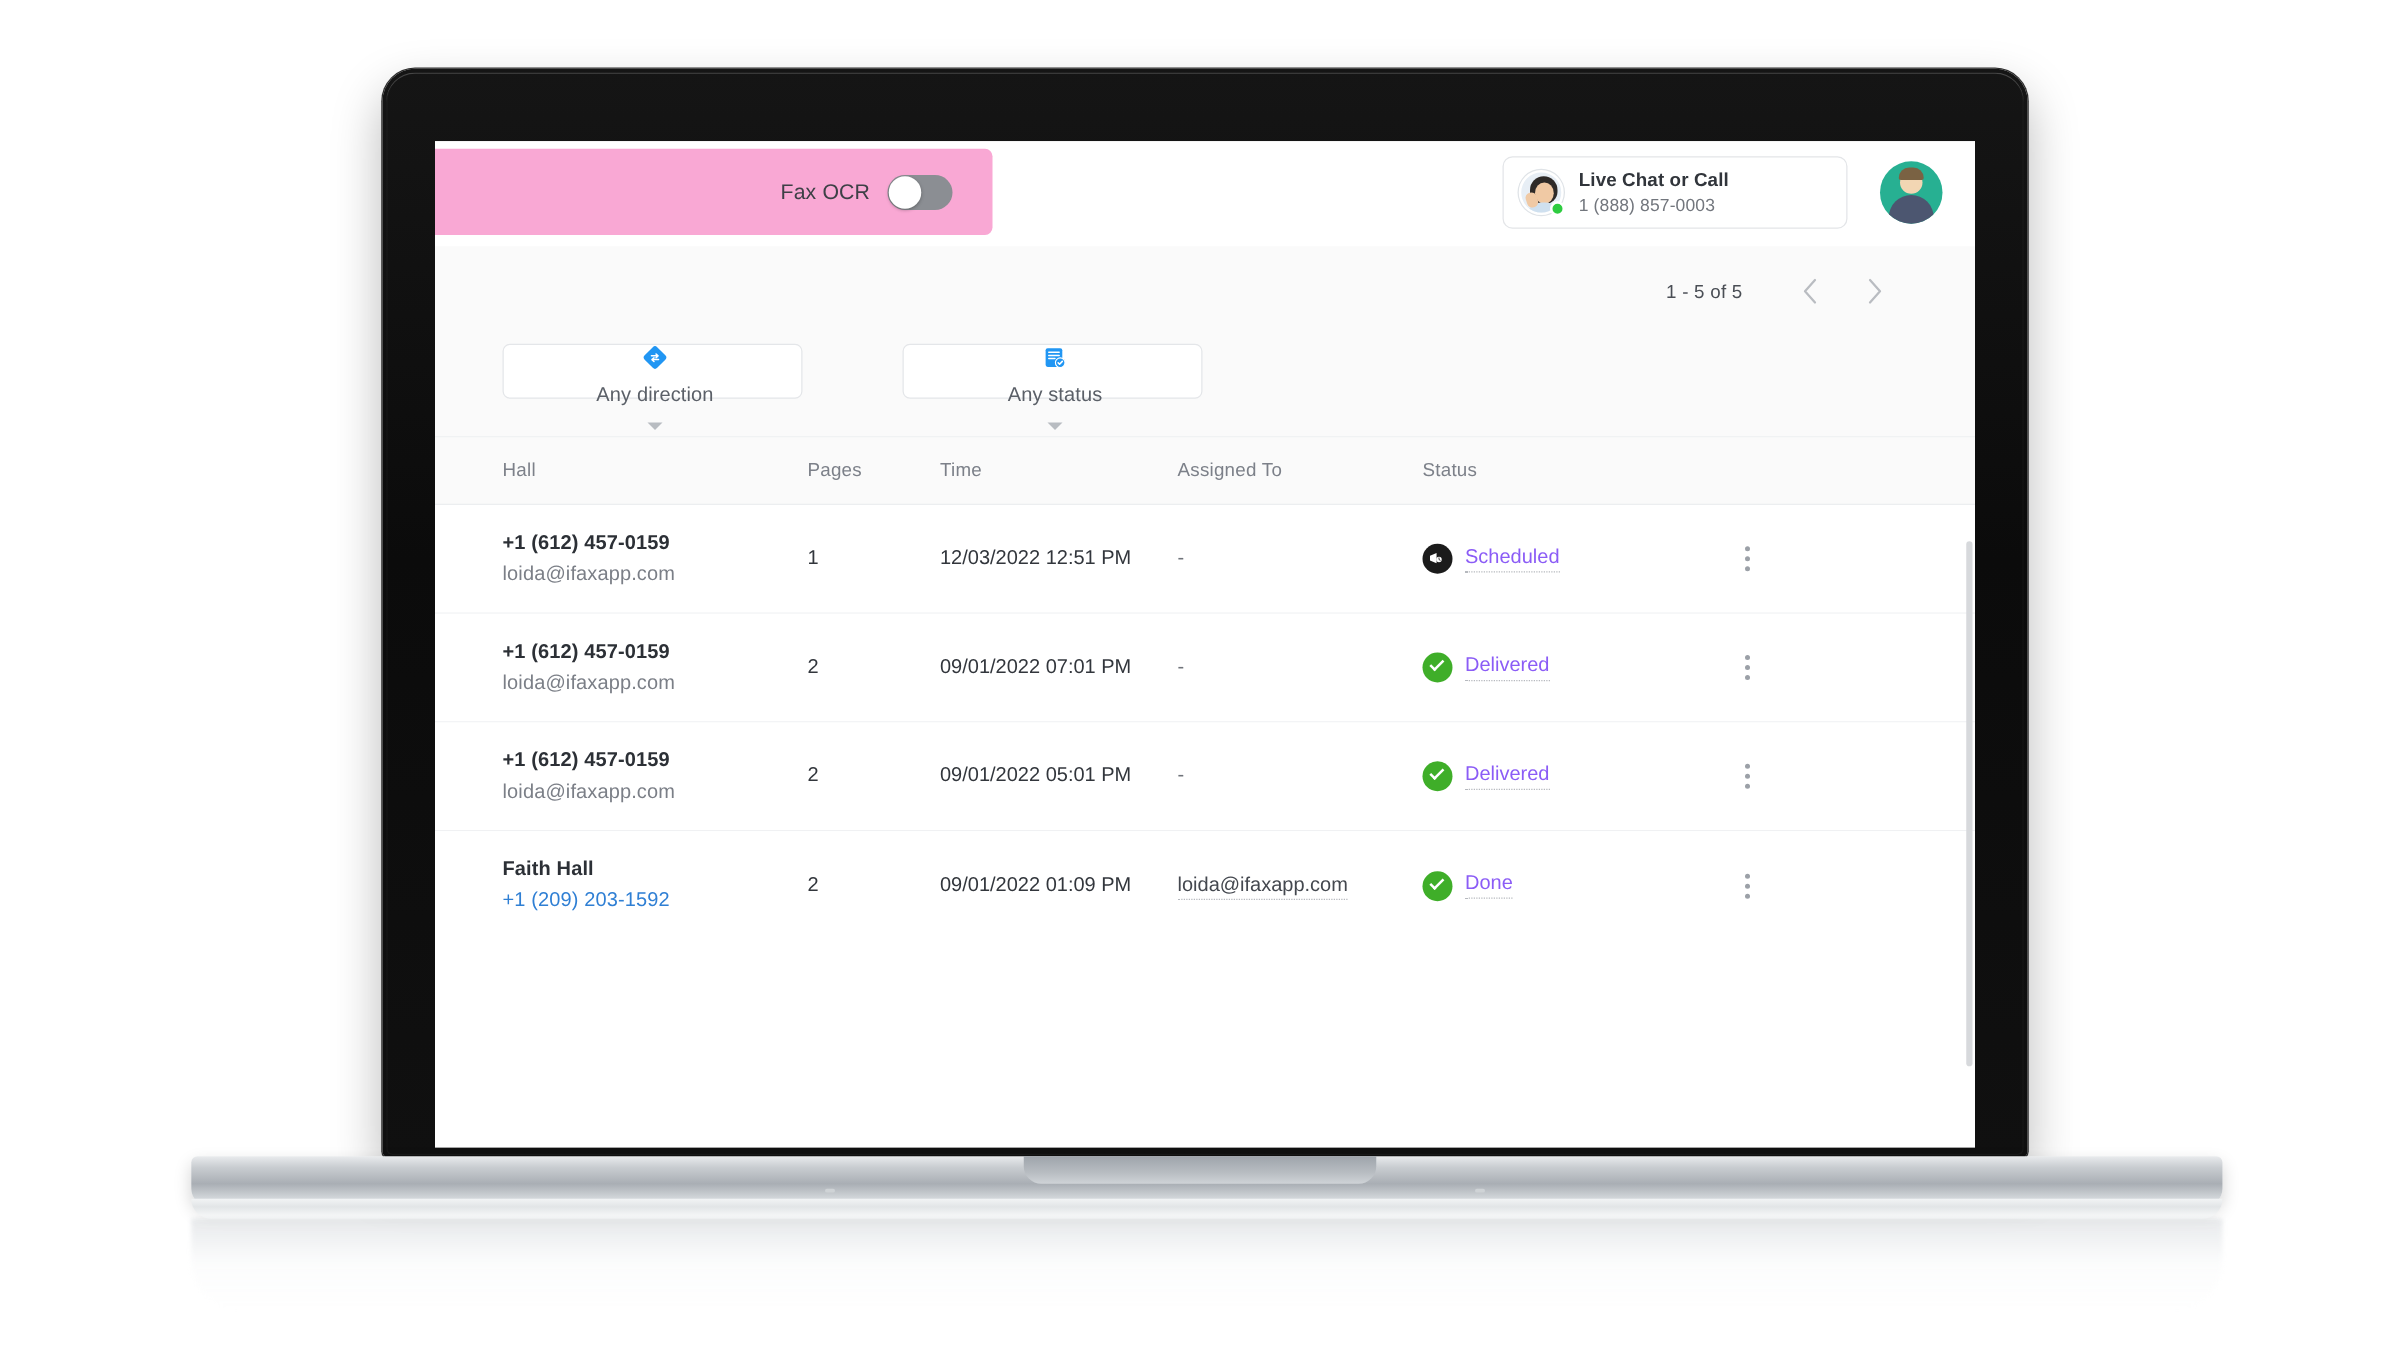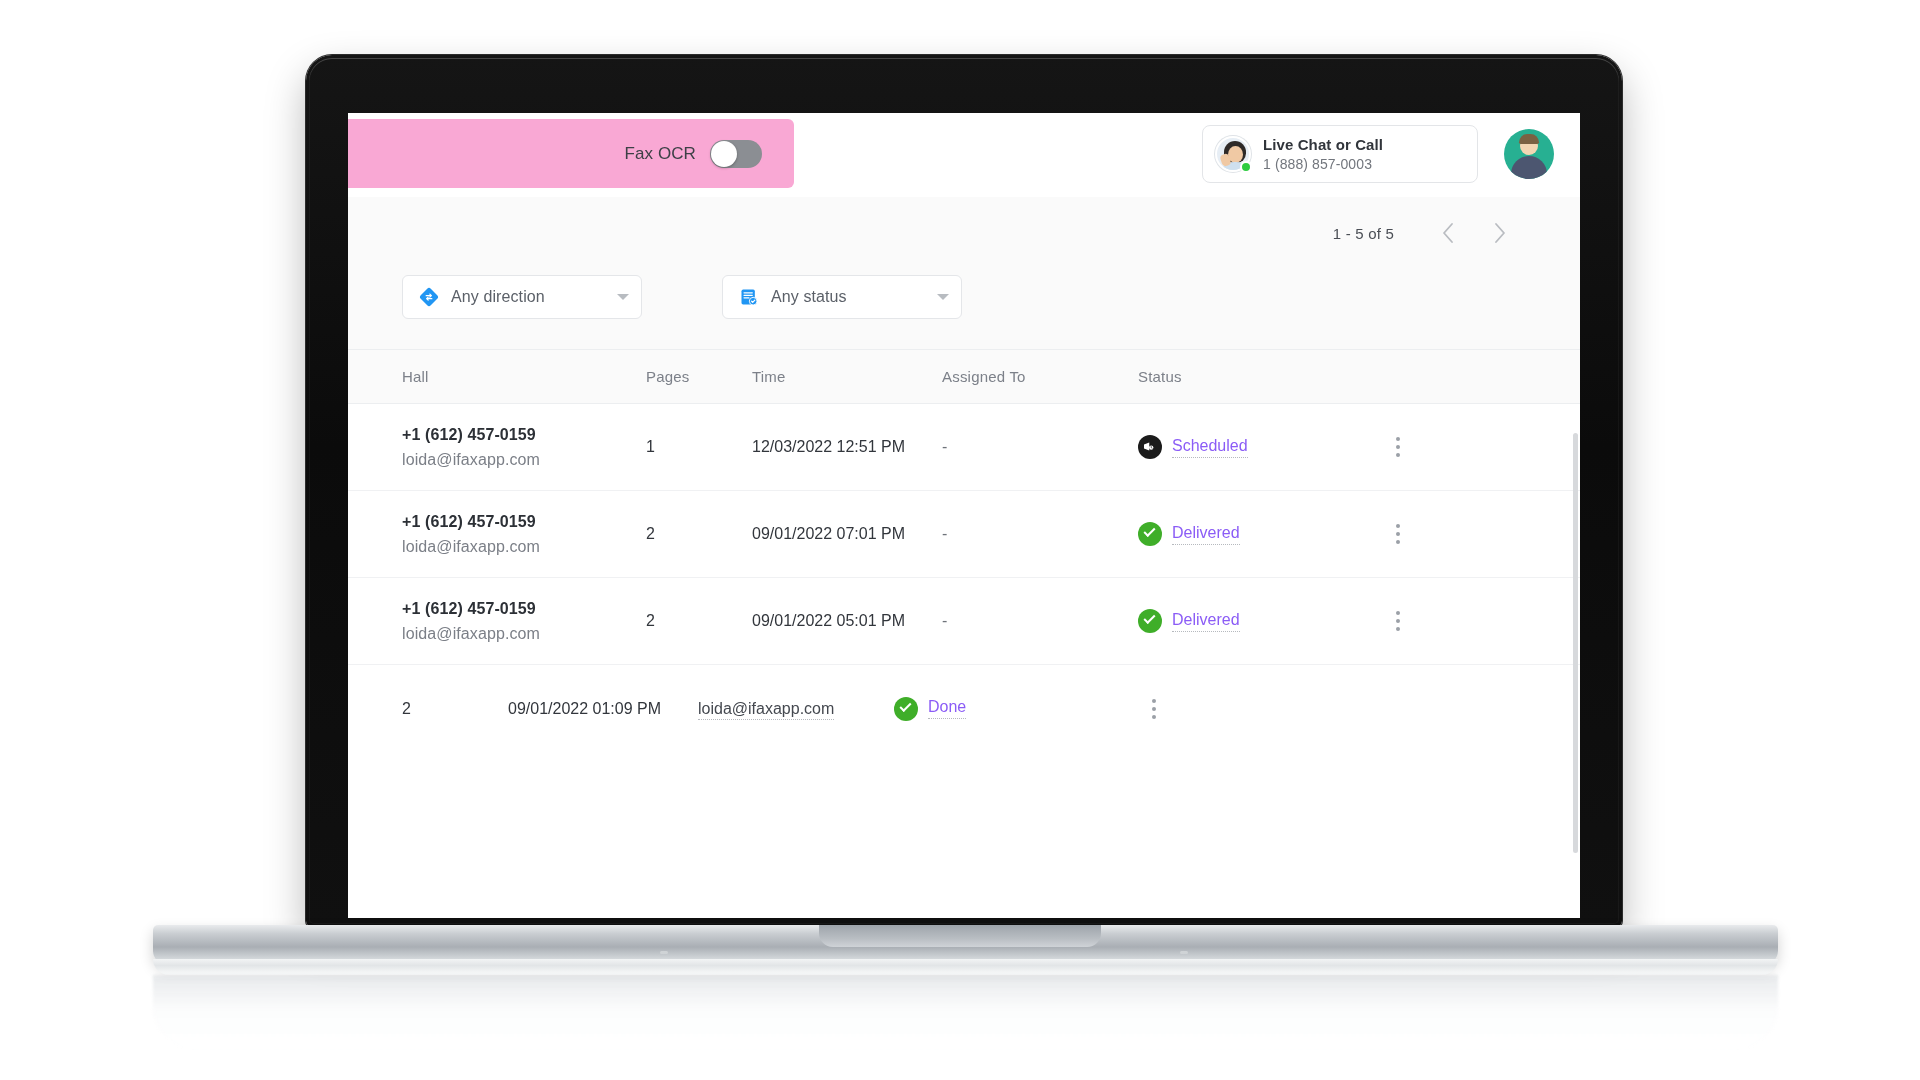--- a/index.html
+++ b/index.html
@@ -153,21 +153,21 @@
   }
   .pg-btn svg { stroke: #b9bcc1; }
 
   .filters {
     display: flex; align-items: center; gap: 0;
     padding: 6px 0 30px 0; background: #fafafa;
   }
   .filter {
     height: 44px; border: 1px solid #e4e6e9; border-radius: 6px;
     background: #fff; display: flex; align-items: center;
-    padding: 0 12px 0 16px; gap: 12px; cursor: pointer;
+    padding: 0 12px 0 16px; gap: 12px; cursor: pointer; flex-direction: column;
   }
   .f1 { margin-left: 54px; width: 240px; }
   .f2 { margin-left: 80px; width: 240px; }
   .f3 { margin-left: 78px; width: 240px; }
   .filter .ftext { font-size: 16px; color: #5b6068; flex: 1; letter-spacing: .1px; }
   .caret { width: 0; height: 0; border-left: 6px solid transparent; border-right: 6px solid transparent; border-top: 6px solid #b8bcc1; }
 
   .icn { width: 20px; height: 20px; flex: none; }
 
   
@@ -387,20 +387,24 @@
                     <span class="st-text">Delivered</span>
                   </div>
                 </div>
                 <div class="kebab">
                   <i></i>
                   <i></i>
                   <i></i>
                 </div>
               </div>
               <div class="trow">
+                <div class="cell c-from">
+                  <div class="from-main">Faith Hall</div>
+                  <div class="from-sub link">+1 (209) 203-1592</div>
+                </div>
                 <div class="cell c-pages">2</div>
                 <div class="cell c-time">09/01/2022 01:09 PM</div>
                 <div class="cell c-assigned"><span class="assigned-link">loida@ifaxapp.com</span></div>
                 <div class="cell c-status">
                   <div class="status">
                     <div class="st-badge green">
                       <div class="tick"></div>
                     </div>
                     <span class="st-text">Done</span>
                   </div>

